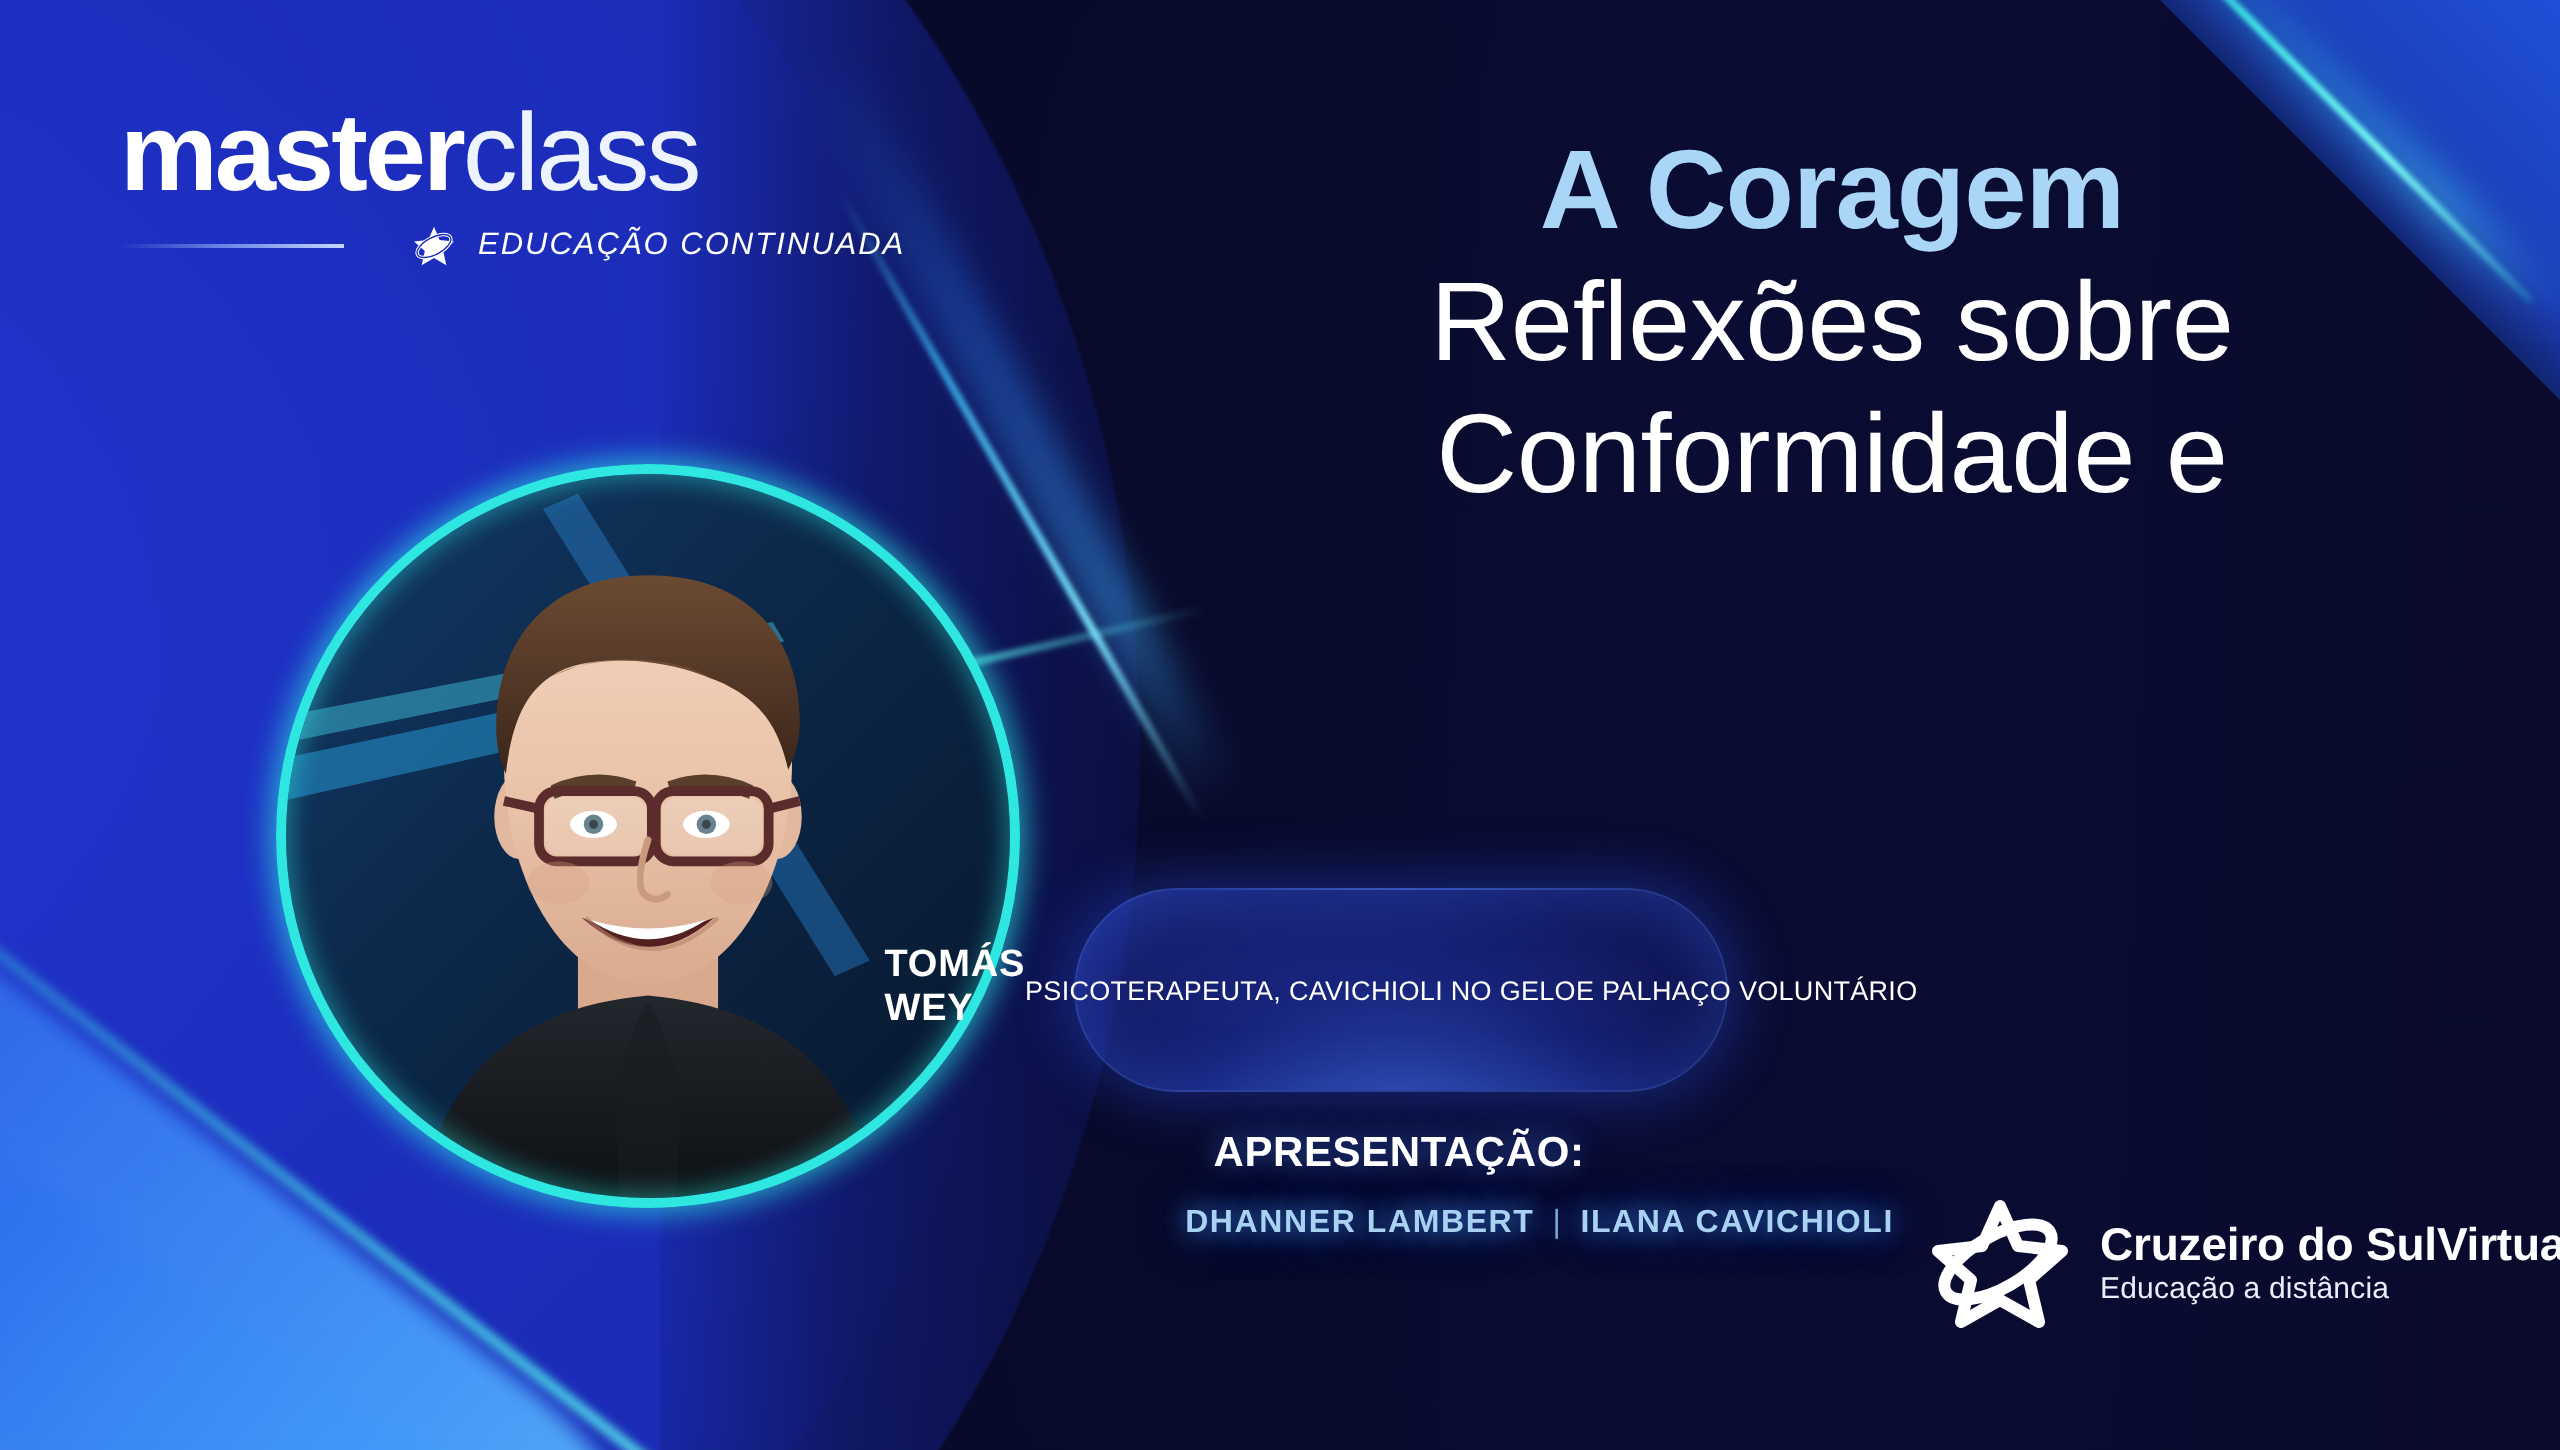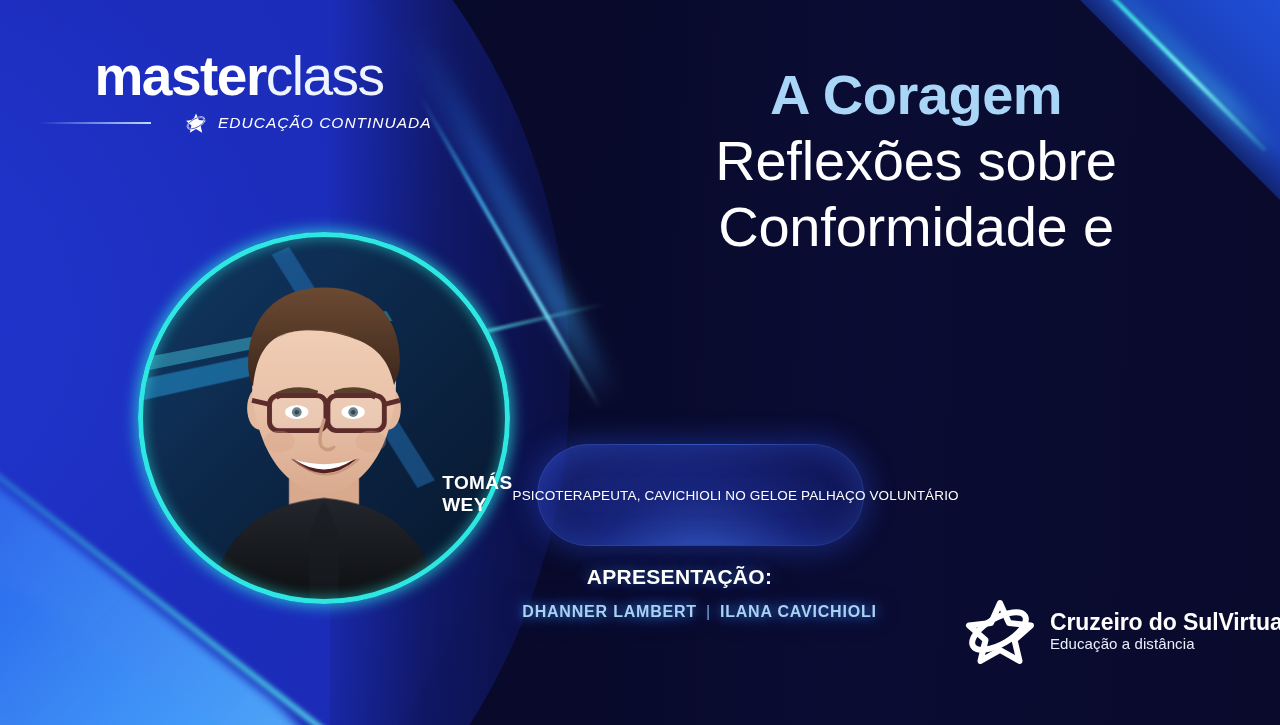--- a/index.html
+++ b/index.html
@@ -139,24 +139,23 @@
     right: -40px; top: 40px;
     width: 300px; height: 20px;
     transform: rotate(45deg);
     background: linear-gradient(90deg, rgba(40,200,235,0) 0%, rgba(50,190,240,.35) 45%, rgba(70,210,245,.45) 75%, rgba(40,200,235,0) 100%);
     filter: blur(9px);
   }
 
   
   .mc-logo {
     position: absolute;
-    left: 39px;
+    left: 60px;
     top: 48px;
     width: 400px;
-    text-align: center;
   }
   .mc-word {
     font-size: 55px;
     line-height: 1.05;
     letter-spacing: -1.5px;
     color: #ffffff;
     white-space: nowrap;
   }
   .mc-word .b { font-weight: 700; }
   .mc-word .l { font-weight: 300; color: #eef4ff; }
@@ -264,36 +263,36 @@
     color: #ffffff;
     letter-spacing: .15px;
     line-height: 17px;
     text-align: center;
     white-space: nowrap;
   }
 
   
   .presented-label {
     position: absolute;
-    left: 517px;
+    left: 537px;
     top: 565px;
     width: 325px;
     text-align: center;
     font-size: 21px;
     font-weight: 700;
     color: #ffffff;
     letter-spacing: .3px;
     text-shadow: 0 0 14px rgba(70,130,245,.65);
   }
   .presenters-row {
     position: absolute;
     left: 452px;
     top: 603px;
     width: 495px;
-    text-align: center;
+    text-align: right;
     font-size: 16px;
     font-weight: 700;
     color: #a9d2f2;
     letter-spacing: .8px;
     text-shadow: 0 0 12px rgba(70,150,255,.85), 0 0 24px rgba(50,120,240,.5);
     white-space: nowrap;
   }
   .presenters-row .sep {
     color: #7fa9d6;
     font-weight: 300;

